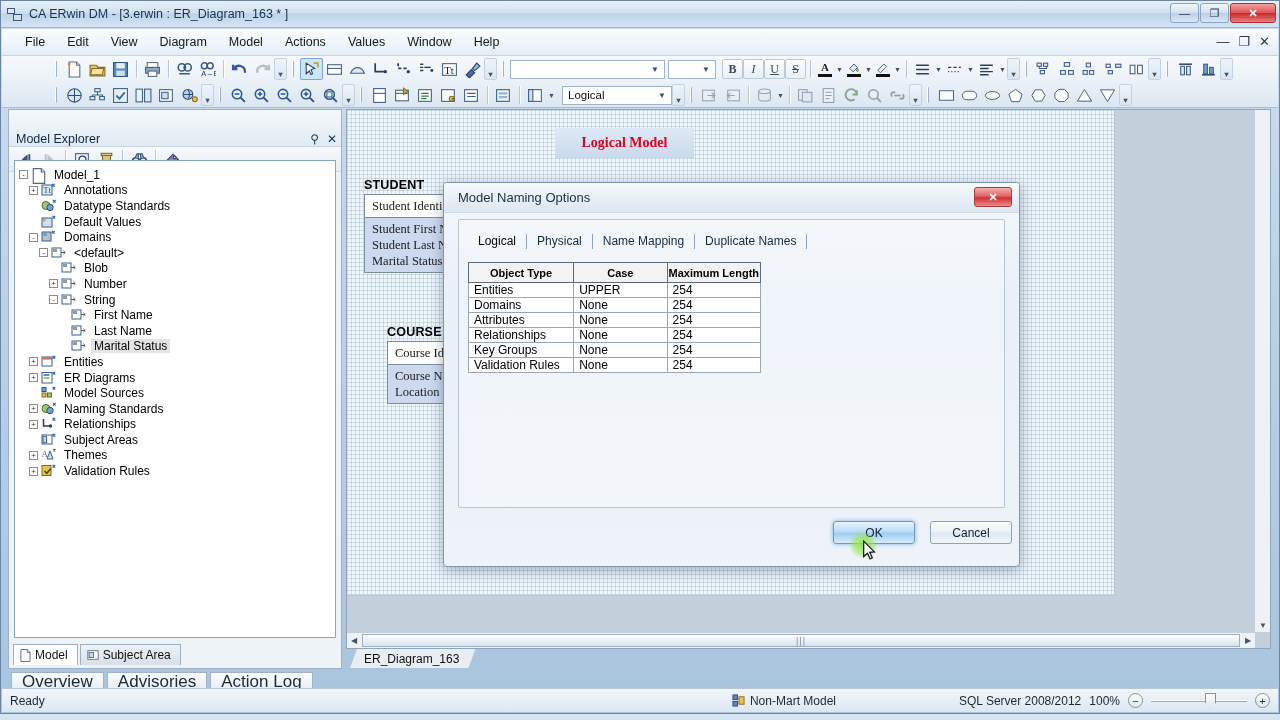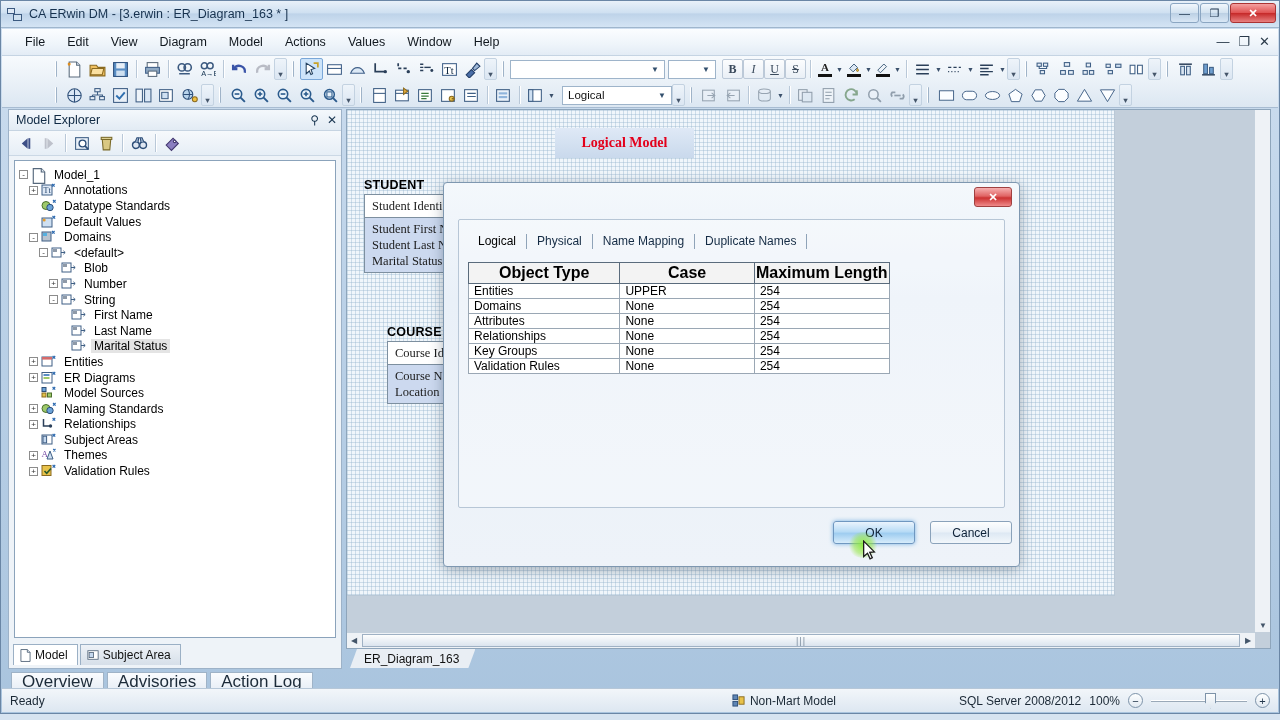--- a/index.html
+++ b/index.html
@@ -95,22 +95,22 @@
 
   
   .ic { width:17px; height:17px; display:block; }
 
   
   .explorer {
     position:absolute; left:7px; top:108px; width:334px; height:560px;
     background:#eef3f8; border:1px solid #9db2c8;
   }
   .exp-head {
-    height:21px; background:linear-gradient(to bottom,#f4f8fc,#e2ebf4);
-    display:flex; align-items:center; padding:0 4px 0 7px; border-bottom:1px solid #c6d4e2;gap:28px;
+    height:37px; background:linear-gradient(to bottom,#f4f8fc,#e2ebf4);
+    display:flex; align-items:flex-end; padding:0 4px 0 7px; border-bottom:1px solid #c6d4e2;gap:28px;
   }
   .exp-title { font-size:12.5px; color:#0f2943; }
   .exp-head .hbtns { margin-left:auto; display:flex; gap:8px; color:#16334f; font-size:12px; }
   .exp-tb { height:25px; display:flex; align-items:center; padding:0 4px;
             background:linear-gradient(to bottom,#f6f9fc,#e6eef6); border-bottom:1px solid #cbd8e5;}
   .exp-tb .tbtn { width:24px; height:21px; }
   .tree-box {
     position:absolute; left:5px; top:50px; right:5px; bottom:30px;
     background:#fff; border:1px solid #8ba3bb; overflow:hidden; padding:6px 0 0 4px;
   }
@@ -227,21 +227,21 @@
   .dlg-body { position:absolute; left:14px; top:36px; right:14px; bottom:58px;
     background:rgba(255,255,255,.30); border:1px solid #b7c6d6; border-radius:2px; }
   .tabstrip { position:absolute; left:9px; top:12px; display:flex; align-items:center; }
   .dtabitem { font-size:12px; color:#142b44; padding:2px 10px; }
   .dtabitem.sel { color:#000; }
   .tabsep { width:1px; height:15px; background:#8fa3b8; }
 
   table.nametbl { position:absolute; left:9px; top:42px; right:9px;
     border-collapse:collapse; background:#fff; table-layout:fixed; }
   table.nametbl th {
-    border:1px solid #5a6b7c; background:#f3f3f3; font-size:16px; font-weight:bold;
+    border:1px solid #5a6b7c; background:#f3f3f3; font-size:11px; font-weight:bold;
     height:20px; color:#000; text-align:center;
   }
   table.nametbl td {
     border:1px solid #9aa7b4; font-size:12px; height:15px; padding:0 5px; color:#000;
     background:#fff; white-space:nowrap;
   }
   .dlg-foot { position:absolute; left:0; bottom:0; width:100%; height:58px; }
   .dbtn {
     position:absolute; top:13px; width:82px; height:23px; border-radius:3px;
     display:flex; align-items:center; justify-content:center;
@@ -1130,20 +1130,23 @@
         <span class="zoom-slider">
           <span class="trk"></span>
             <span class="thumb"></span>
         </span>
         <span class="circ">+</span>
       </span>
     </div>
   </div>
 
   <div class="dialog">
+    <div class="dlg-title">
+      <span>Model Naming Options</span>
+    </div>
     <span class="dlg-close">✕</span>
 
     <div class="dlg-body">
       <div class="tabstrip">
         <span class="dtabitem sel">Logical</span>
         <span class="tabsep"></span>
         <span class="dtabitem">Physical</span>
         <span class="tabsep"></span>
         <span class="dtabitem">Name Mapping</span>
         <span class="tabsep"></span>

